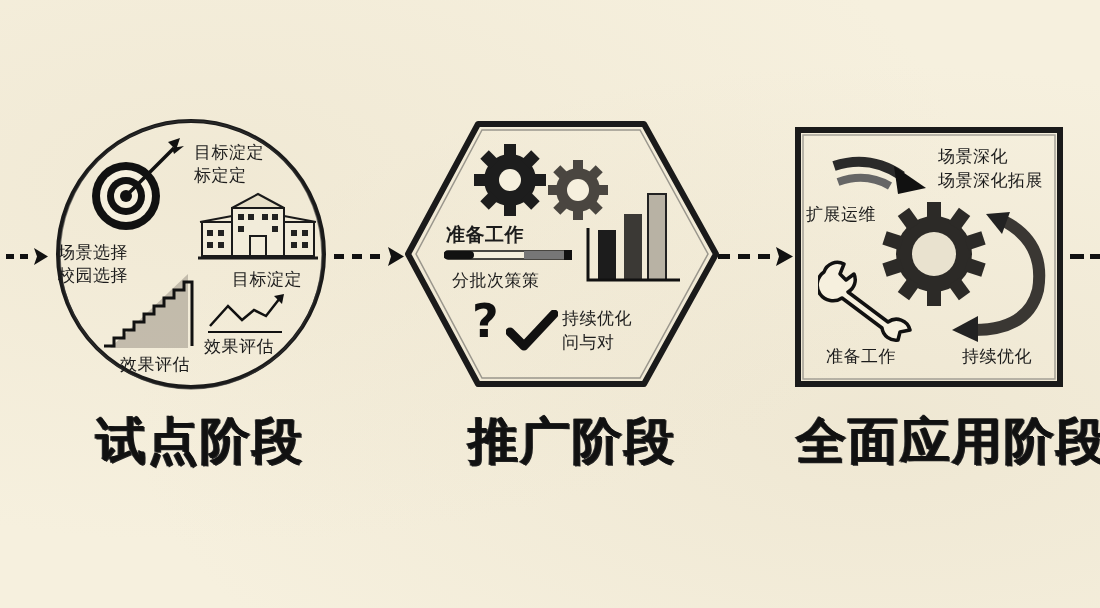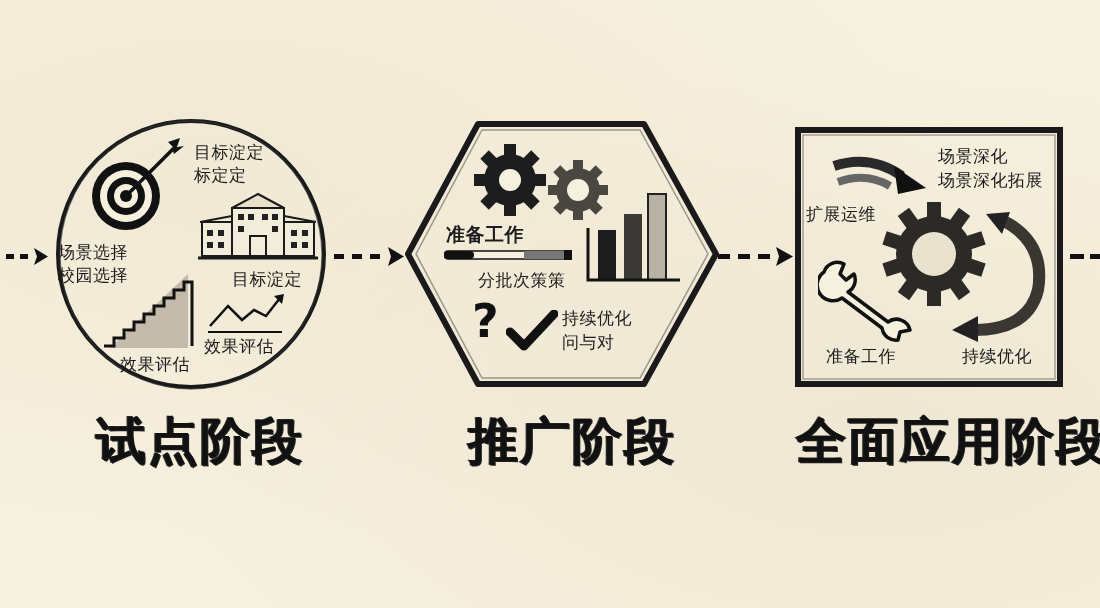--- a/index.html
+++ b/index.html
@@ -165,21 +165,21 @@
     </g>
   </svg>
 
   <div class="lbl" style="left:42px; top:104px; font-weight:bold; font-size:19px;">准备工作</div>
   <svg class="abs" style="left:40px; top:130px;" width="128" height="10" viewBox="0 0 128 10">
     <rect x="0" y="1" width="124" height="8" rx="4" fill="#f6f0de" stroke="#111" stroke-width="1.5"></rect>
     <rect x="0" y="1" width="30" height="8" rx="4" fill="#111"></rect>
     <rect x="80" y="1" width="40" height="8" fill="#777"></rect>
     <rect x="120" y="0" width="8" height="10" fill="#111"></rect>
   </svg>
-  <div class="lbl" style="left:74px; top:150px;">分批次策策</div>
+  <div class="lbl" style="left:48px; top:150px;">分批次策策</div>
 
   <svg class="abs" style="left:180px; top:68px;" width="100" height="100" viewBox="0 0 100 100">
     <rect x="14" y="42" width="18" height="50" fill="#1c1c1c"></rect>
     <rect x="40" y="26" width="18" height="66" fill="#3b3935"></rect>
     <rect x="64" y="6" width="18" height="86" fill="#b8b2a4" stroke="#222" stroke-width="2"></rect>
     <path d="M4 40 L4 92 L96 92" fill="none" stroke="#111" stroke-width="3"></path>
   </svg>
 
   <div class="abs" style="left:68px; top:178px; font-size:46px; font-weight:bold; line-height:46px; color:#111;">?</div>
   <svg class="abs" style="left:102px; top:190px;" width="52" height="42" viewBox="0 0 52 42">

